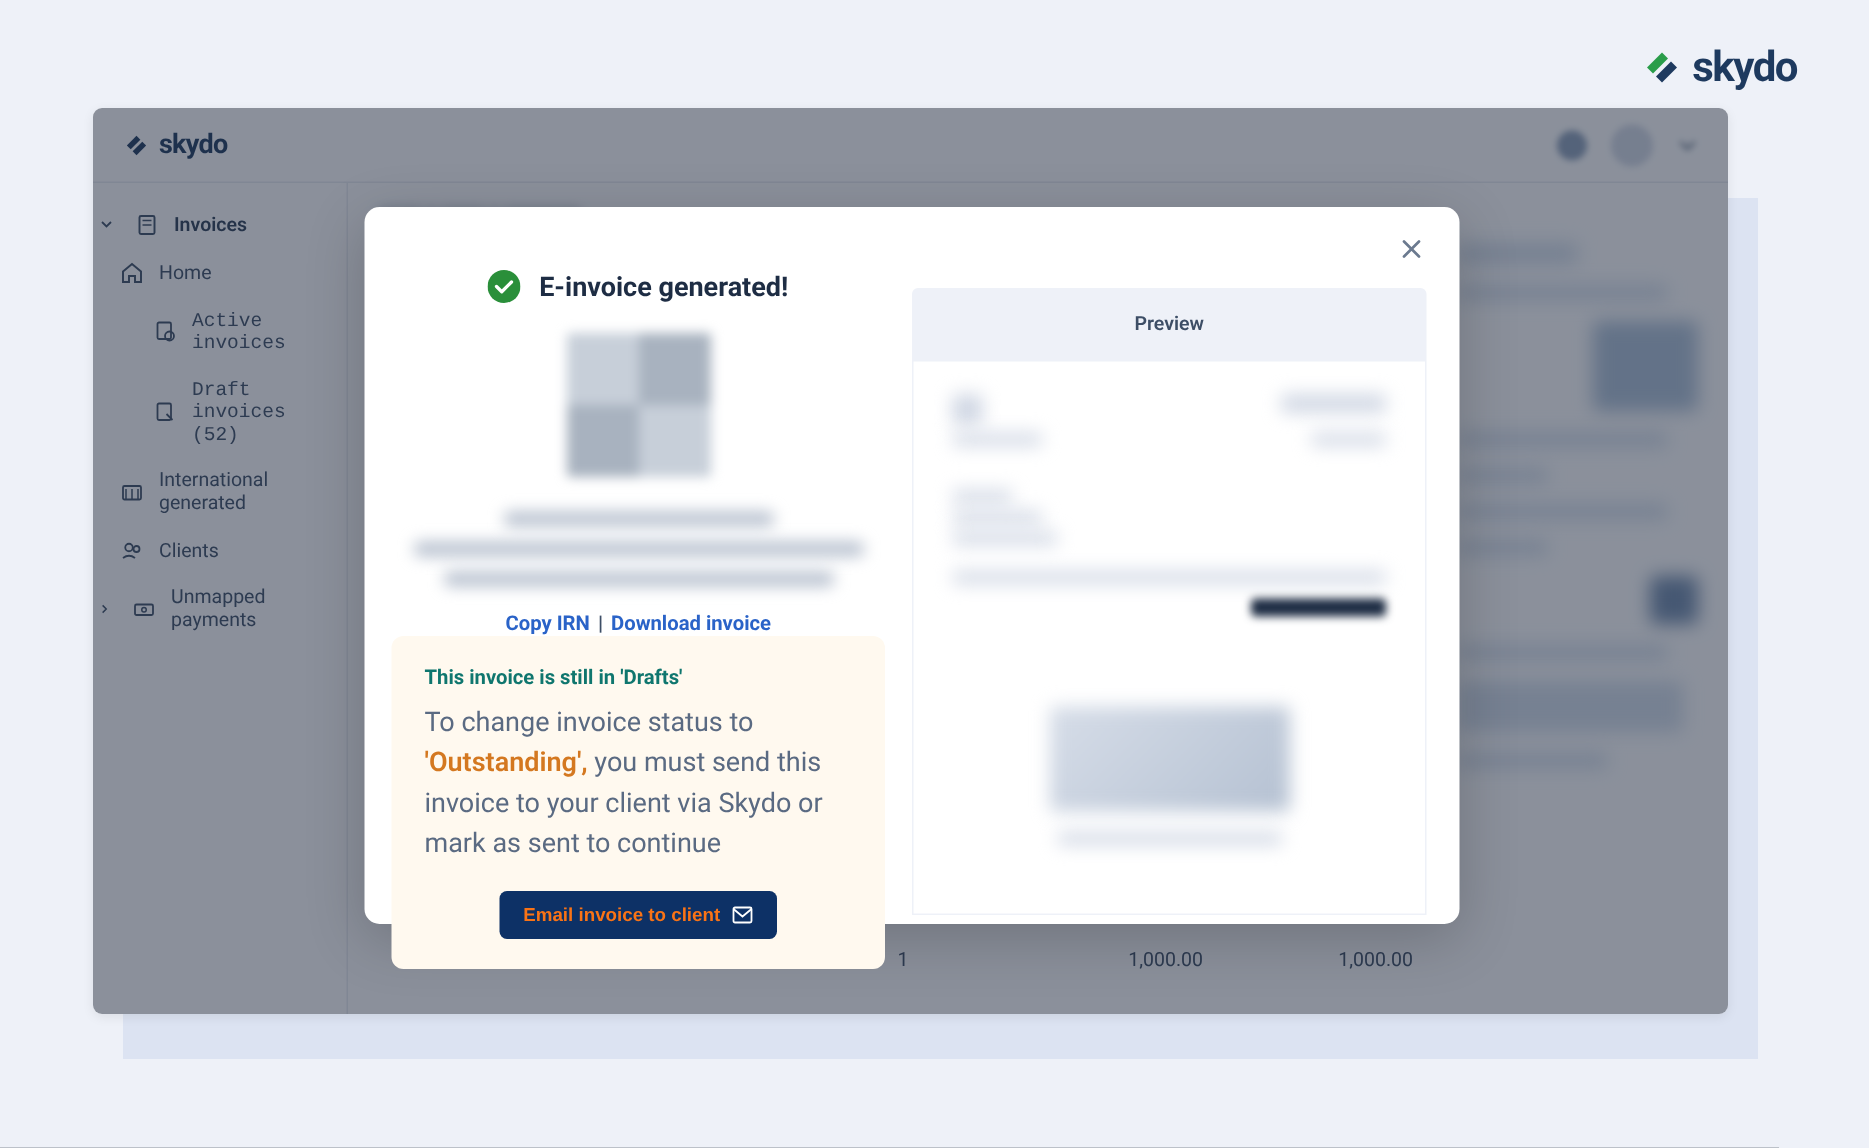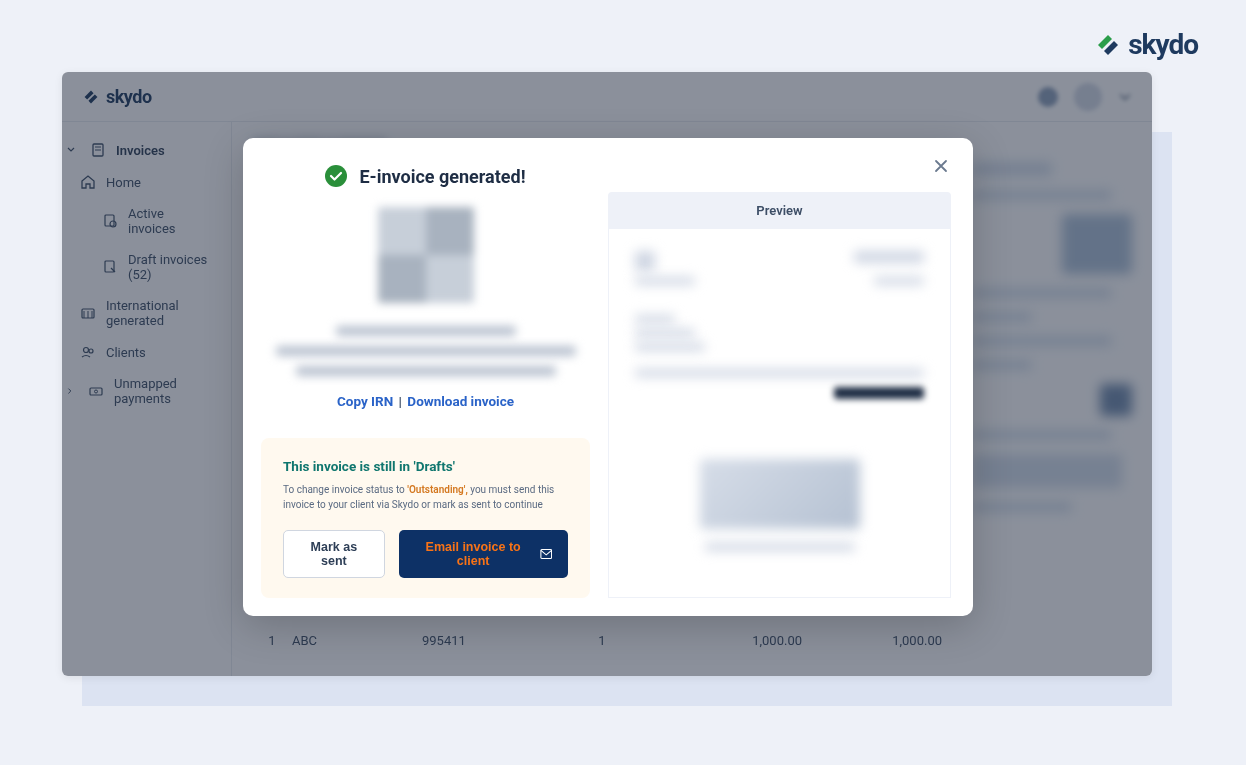--- a/index.html
+++ b/index.html
@@ -16,21 +16,21 @@
 .header-logo { display: flex; align-items: center; gap: 6px; }
 .header-logo-text { font-size: 18px; font-weight: 700; color: #1e3a5f; letter-spacing: -0.5px; }
 .header-right { display: flex; align-items: center; gap: 16px; }
 .header-dot { width: 20px; height: 20px; border-radius: 50%; background: #8b9eb8; filter: blur(2px); }
 .header-avatar { width: 28px; height: 28px; border-radius: 50%; background: #cfd6e3; filter: blur(2px); }
 .header-chevron { width: 14px; height: 14px; color: #6b7a8f; filter: blur(2px); }
 
 .body { display: flex; height: calc(100% - 50px); }
 .sidebar { width: 170px; background: #f8f9fb; border-right: 1px solid #e3e6ed; padding: 12px 0; }
 .nav-item { display: flex; align-items: center; gap: 10px; padding: 8px 18px; color: #3d4e66; font-size: 13px; cursor: pointer; }
-.nav-item.sub { padding-left: 40px; }
+.nav-item.sub { padding-left: 40px; font-family: Liberation Mono, monospace; }
 .nav-item .icon { width: 16px; height: 16px; flex-shrink: 0; display: flex; align-items: center; justify-content: center; }
 .nav-item.active { color: #2d3e56; font-weight: 600; }
 .nav-expand { width: 10px; height: 10px; margin-left: -14px; margin-right: 4px; }
 
 .main { flex: 1; padding: 12px 20px; position: relative; }
 .breadcrumb { height: 20px; filter: blur(4px); color: #6b7a8f; font-size: 12px; }
 
 .blurred-right { position: absolute; right: 20px; top: 40px; width: 160px; height: 420px; }
 .blurred-right > div { background: #cfdae8; filter: blur(6px); margin-bottom: 14px; border-radius: 4px; }
 .blurred-btn { background: #0a2c5a; height: 34px; border-radius: 4px; filter: blur(3px); }
@@ -44,47 +44,47 @@
 .col-sac { width: 120px; }
 .col-qty { width: 120px; text-align: center; }
 .col-rate { width: 140px; text-align: right; }
 .col-amount { width: 140px; text-align: right; }
 
 
 .overlay { position: absolute; top: 0; left: 0; right: 0; bottom: 0; background: rgba(30,40,60,0.5); }
 
 
 .modal { position: absolute; top: 138px; left: 243px; width: 730px; height: 478px; background: #fff; border-radius: 10px; display: flex; box-shadow: 0 10px 40px rgba(0,0,0,0.2); }
-.modal-left { width: 365px; padding: 27px 18px 18px 18px; display: flex; flex-direction: column; }
+.modal-left { width: 365px; padding: 42px 18px 18px 18px; display: flex; flex-direction: column; }
 .modal-right { flex: 1; padding: 18px 22px 18px 0; position: relative; }
 .close-btn { position: absolute; top: 18px; right: 22px; width: 20px; height: 20px; cursor: pointer; color: #6b7a8f; display: flex; align-items: center; justify-content: center; }
 
 .success-header { display: flex; align-items: center; gap: 12px; justify-content: center; margin-bottom: 20px; }
 .check-circle { width: 22px; height: 22px; }
 .success-title { font-size: 18px; font-weight: 700; color: #1e2d44; }
 
 .qr-area { display: flex; flex-direction: column; align-items: center; }
 .qr-placeholder { width: 96px; height: 96px; background: repeating-conic-gradient(#a8b2bf 0 25%, #c7cfd9 0 50%); filter: blur(4px); border-radius: 2px; margin-bottom: 18px; }
 .blurred-line { height: 10px; background: #b8c1cf; filter: blur(5px); border-radius: 4px; margin: 5px auto; }
 
 .action-links { text-align: center; font-size: 13.5px; font-weight: 700; margin-top: 12px; }
 .action-links .link { color: #2a63c8; cursor: pointer; }
 .action-links .sep { color: #3d4e66; margin: 0 2px; }
 
 .notice-box { margin-top: auto; background: #fff9ef; border-radius: 8px; padding: 20px 22px; }
 .notice-title { font-size: 13.5px; font-weight: 700; color: #0f766e; margin-bottom: 8px; }
-.notice-body { font-size: 10px; color: #5a6a82; line-height: 1.5; }
+.notice-body { font-size: 18px; color: #5a6a82; line-height: 1.5; }
 .notice-body .hl { color: #d47820; font-weight: 600; }
 .notice-actions { display: flex; gap: 14px; justify-content: center; margin-top: 18px; }
 .btn { border-radius: 5px; font-size: 12.5px; font-weight: 600; padding: 9px 16px; cursor: pointer; display: inline-flex; align-items: center; gap: 8px; border: none; }
 .btn-outline { background: #fff; border: 1px solid #d0d6e0; color: #2d3e56; }
 .btn-primary { background: #0d3166; color: #f97316; }
 .btn-primary .mail-icon { width: 14px; height: 12px; }
 
-.preview-tab { background: #eef1f8; height: 36px; display: flex; align-items: center; justify-content: center; font-size: 13px; font-weight: 600; color: #3d4e66; border-radius: 4px 4px 0 0; margin-top: 36px; }
+.preview-tab { background: #eef1f8; height: 48px; display: flex; align-items: center; justify-content: center; font-size: 13px; font-weight: 600; color: #3d4e66; border-radius: 4px 4px 0 0; margin-top: 36px; }
 .preview-doc { background: #fff; border: 1px solid #eef1f8; height: 370px; padding: 22px 26px; }
 .preview-doc > div { background: #cfd6e3; filter: blur(6px); border-radius: 3px; }
 
 svg { display: block; }
 </style>
 </head>
 <body>
 
 <div class="brand-logo">
   <svg class="brand-logo-icon" viewBox="0 0 28 28">
@@ -250,23 +250,20 @@
       <span class="sep">|</span>
       <span class="link">Download invoice</span>
     </div>
 
     <div class="notice-box">
       <div class="notice-title">This invoice is still in 'Drafts'</div>
       <div class="notice-body">
         <span>To change invoice status to  </span><span class="hl">'Outstanding',</span><span> you must send this invoice to your client via Skydo or mark as sent to continue</span>
       </div>
       <div class="notice-actions">
-        <button class="btn btn-outline">
-          <span>Mark as sent</span>
-        </button>
         <button class="btn btn-primary">
           <span>Email invoice to client</span>
           <svg class="mail-icon" viewBox="0 0 14 12">
               <rect x="1" y="1" width="12" height="10" rx="1" fill="none" stroke="#fff" stroke-width="1.2"></rect>
               <path d="M1 2 L7 7 L13 2" fill="none" stroke="#fff" stroke-width="1.2"></path>
             </svg>
         </button>
       </div>
     </div>
   </div>

